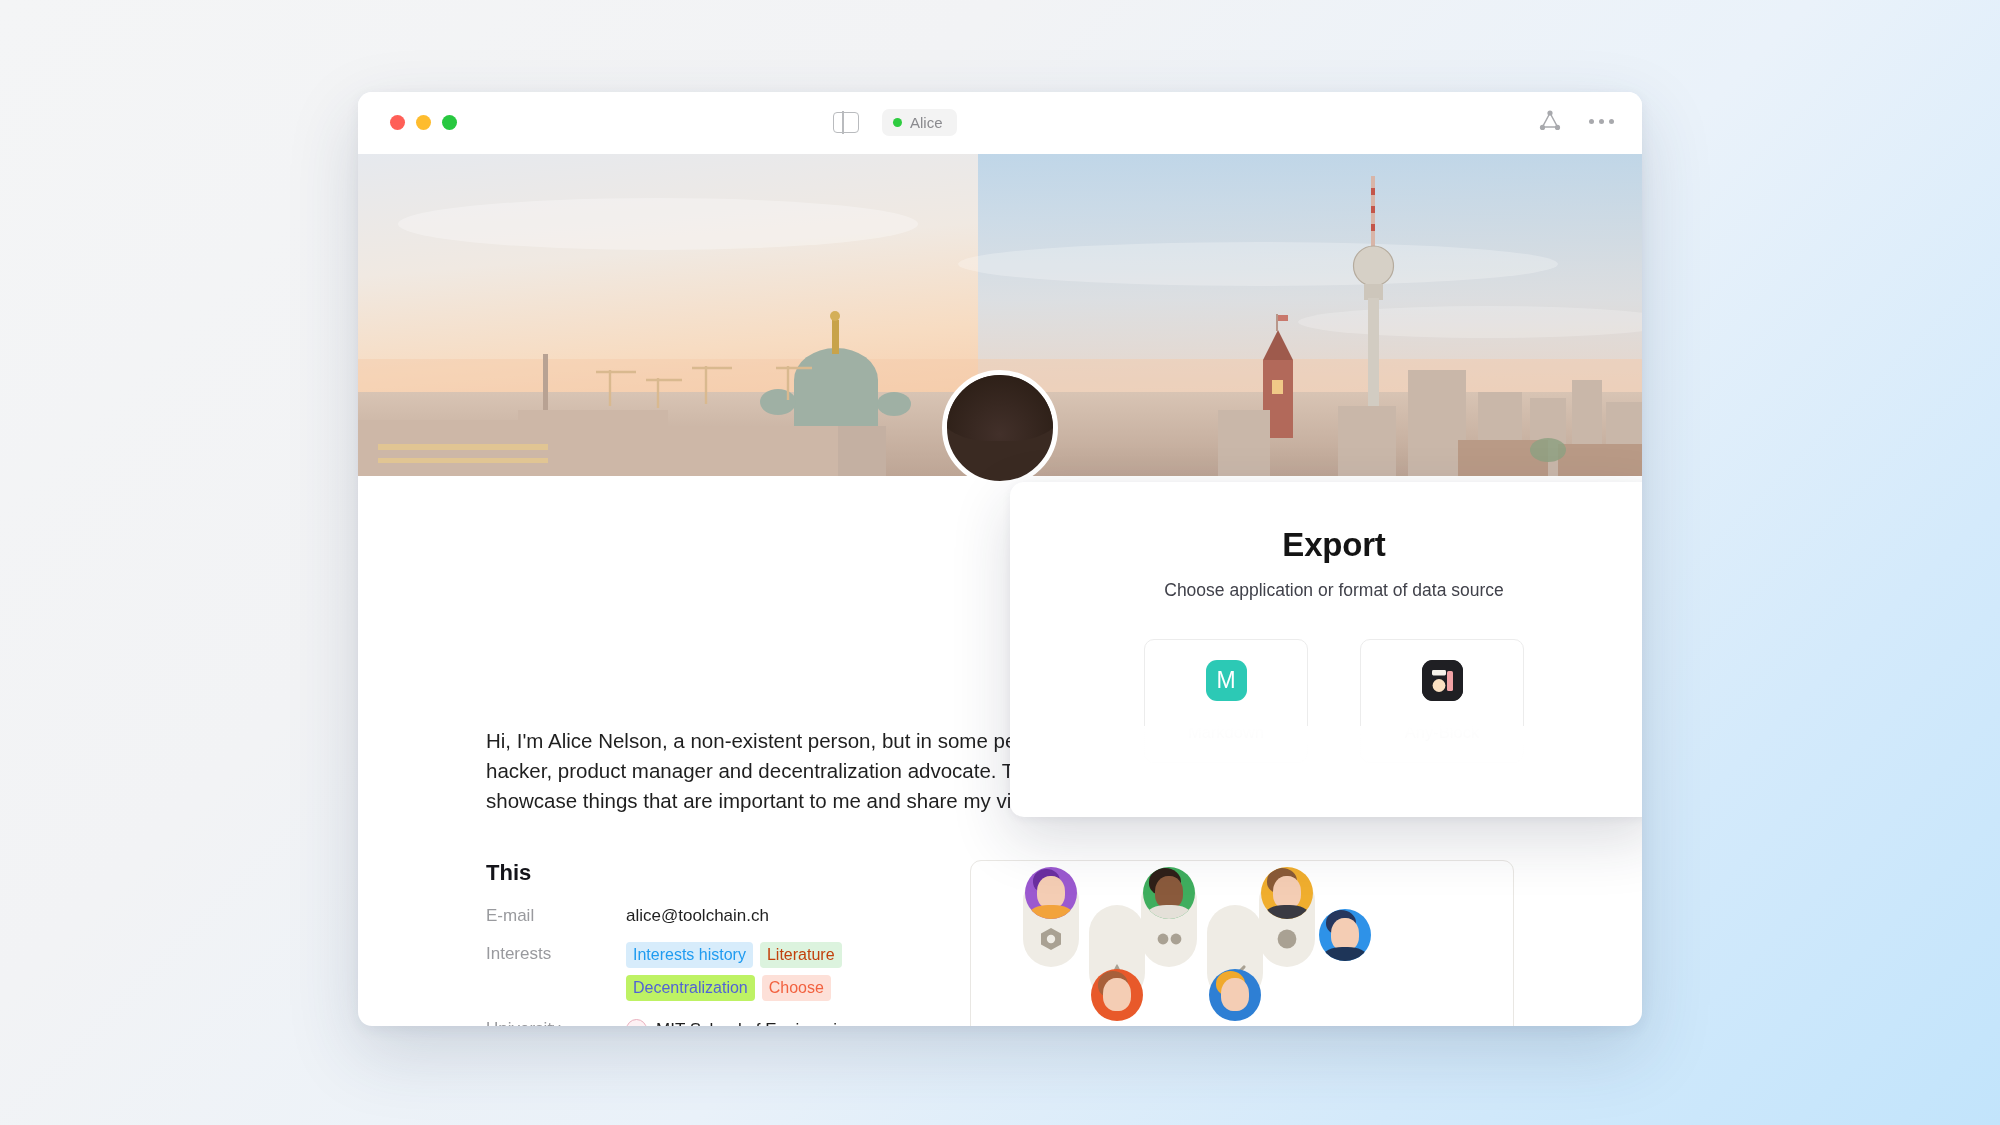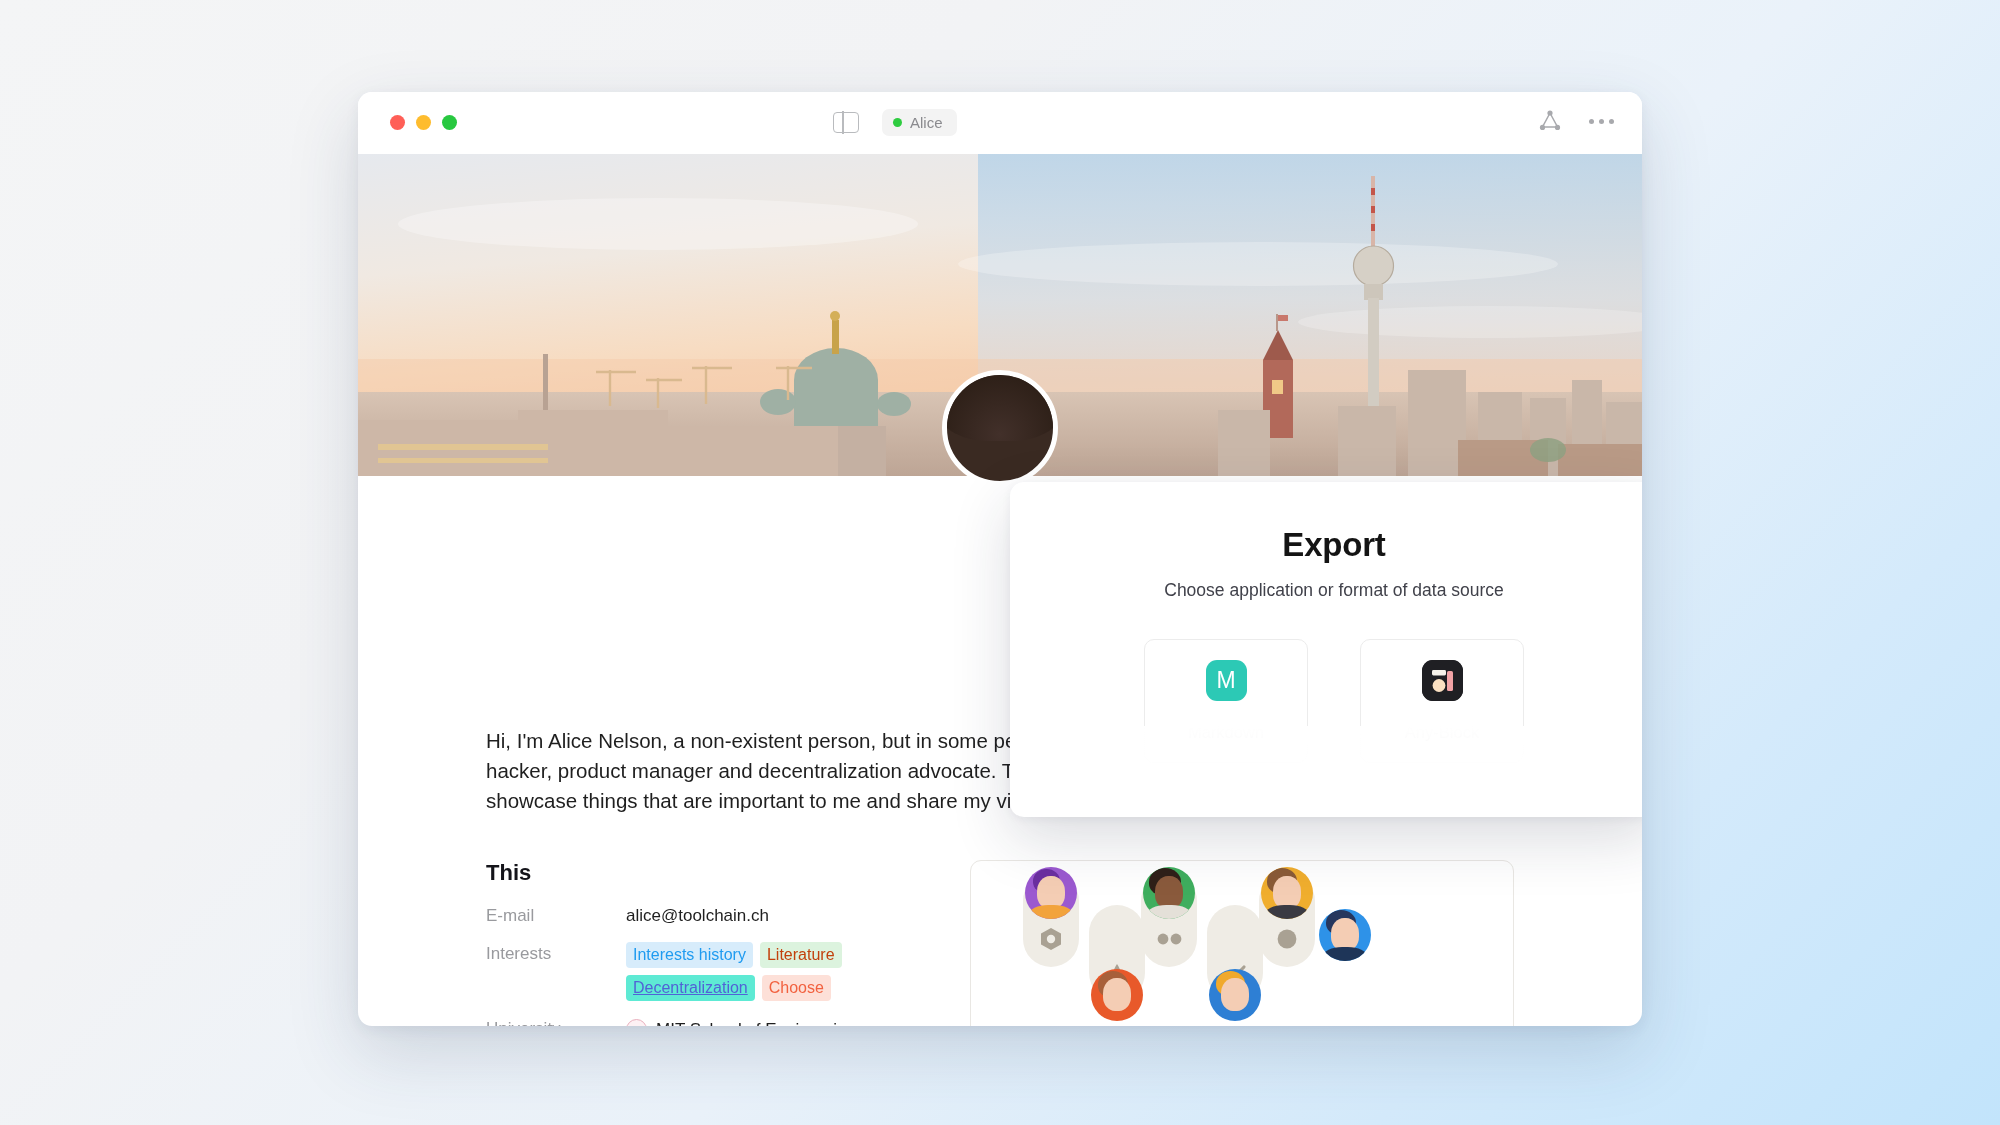--- a/index.html
+++ b/index.html
@@ -254,21 +254,21 @@
         <div class="row">
           <div class="row-label">E-mail</div>
           <div class="row-value">alice@toolchain.ch</div>
         </div>
 
         <div class="row">
           <div class="row-label">Interests</div>
           <div class="tags">
             <span class="tag" style="color: rgb(31, 155, 240); background: rgb(215, 236, 251);">Interests history</span>
             <span class="tag" style="color: #c2410c; background: rgb(220, 243, 222);">Literature</span>
-            <span class="tag" style="color: rgb(81, 98, 214); background: #5eead4; text-decoration: underline;">Decentralization</span>
+            <span class="tag" style="color: rgb(81, 98, 214); background: #bef264;">Decentralization</span>
             <span class="tag" style="color: rgb(242, 97, 63); background: rgb(253, 224, 216);">Choose</span>
           </div>
         </div>
 
         <div class="row">
           <div class="row-label">University</div>
           <div class="row-value uni">
             <span class="uni-logo">MIT</span>
             <span>MIT School of Engineering</span>
           </div>

